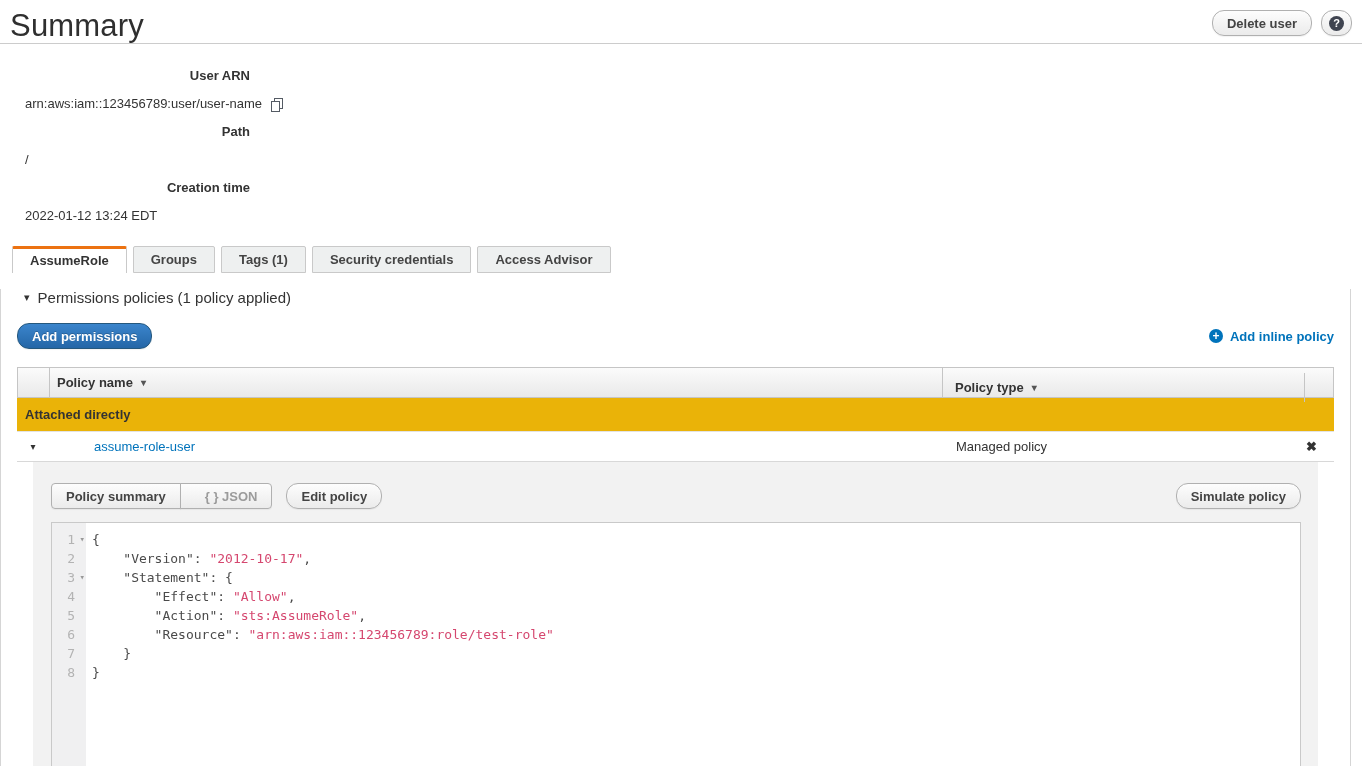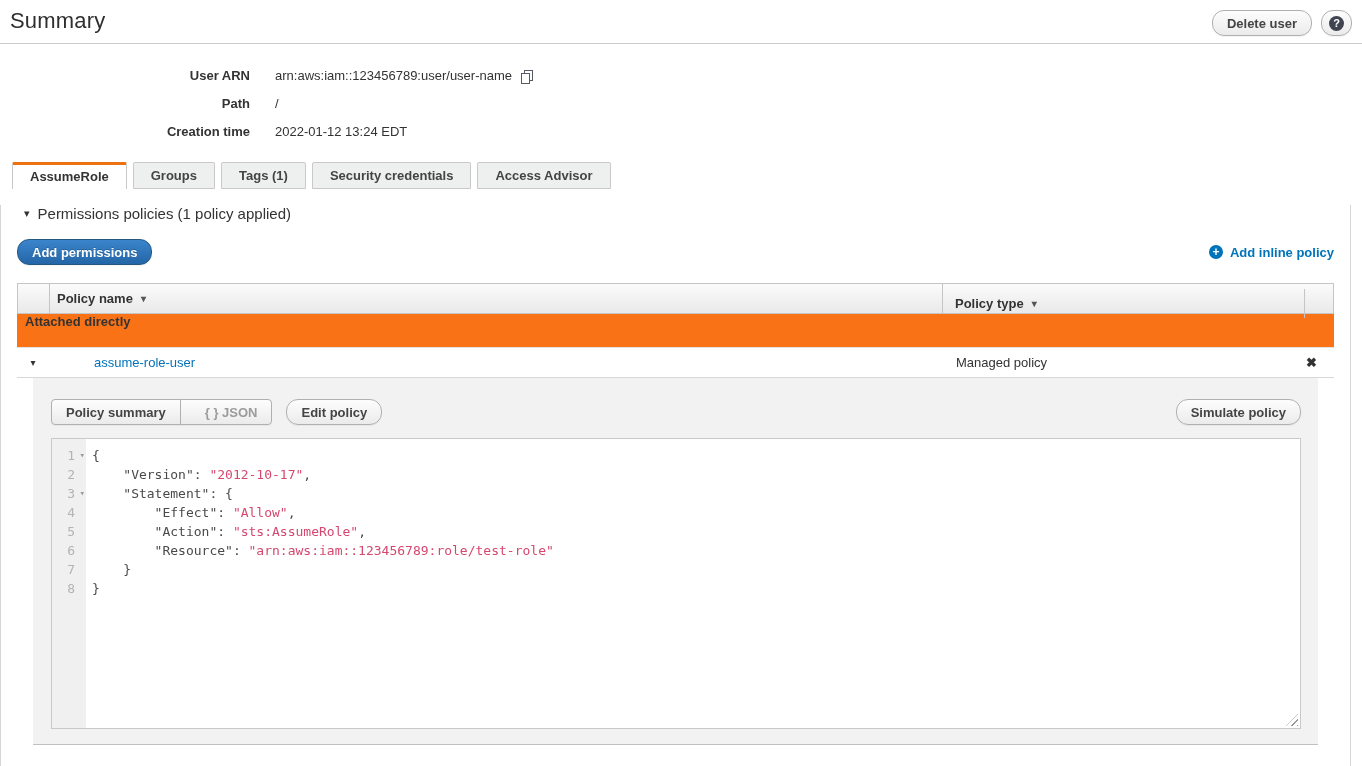--- a/index.html
+++ b/index.html
@@ -2,35 +2,35 @@
 <html><head>
 <meta charset="utf-8">
 <style>
   * { box-sizing: border-box; margin: 0; padding: 0; }
   html,body { width: 1362px; height: 766px; background: #fff; overflow: hidden;
     font-family: "Liberation Sans", sans-serif; font-size: 13px; color: #333; }
 
   
   .page-header { display: flex; justify-content: space-between; align-items: flex-start;
     padding: 8px 10px 9px 10px; border-bottom: 1px solid #ccc; height: 44px; }
-  .page-title { font-size: 22px; font-weight: 500; color: #2f2f2f; letter-spacing: 0.2px; }
+  .page-title { font-size: 31px; font-weight: 500; color: #2f2f2f; letter-spacing: 0.2px; }
   .header-actions { display: flex; gap: 9px; margin-top: 2px; }
 
   .btn { display: inline-flex; align-items: center; justify-content: center;
     background: linear-gradient(#fdfdfd, #ebebeb); border: 1px solid #b0b0b0;
     border-radius: 12px; font-weight: bold; font-size: 13px; color: #444;
     padding: 0 14px; height: 26px; cursor: pointer; white-space: nowrap;
     box-shadow: 0 1px 1px rgba(0,0,0,0.05); }
   .btn-help { width: 31px; padding: 0; }
   .qmark { width: 15px; height: 15px; border-radius: 50%; background: #3f4450; color: #fff;
     font-size: 11px; font-weight: bold; display: inline-flex; align-items: center; justify-content: center; }
 
   
   .details { margin-top: 18px; }
-  .detail-row { display: flex; line-height: 28px; }
+  .detail-row { display: flex; line-height: 28px; flex-direction: column; }
   .detail-label { width: 250px; text-align: right; font-weight: bold; color: #333; }
   .detail-value { margin-left: 25px; color: #333; display: flex; align-items: center; gap: 7px; }
   .copy-icon { display: inline-flex; cursor: pointer; margin-top: 1px; }
 
   
   .tabs-row { display: flex; align-items: flex-end; padding-left: 12px; margin-top: 16px; gap: 6px; }
   .tab { height: 27px; line-height: 25px; padding: 0 17px; background: #eef0f0;
     border: 1px solid #c9c9c9; border-radius: 2px 2px 0 0; font-weight: bold; color: #444;
     cursor: pointer; white-space: nowrap; }
   .tab.active { background: #fff; border-top: 3px solid #ec7211; border-bottom: none;
@@ -58,21 +58,21 @@
   .policy-table { margin: 18px 16px 0 16px; }
   .thead { display: flex; height: 31px; align-items: center;
     background: linear-gradient(#fbfbfb, #e9e9e9); border: 1px solid #c5c5c5; }
   .th { font-weight: bold; color: #333; display: flex; align-items: center; gap: 8px; height: 100%; }
   .col-exp { width: 32px; flex: none; border-right: 1px solid #c5c5c5; }
   .col-name { flex: 1; padding-left: 7px; border-right: 1px solid #c5c5c5; }
   .col-type { width: 362px; flex: none; padding-left: 12px; border-right: 1px solid #c5c5c5; margin-top: 10px; }
   .col-action { width: 28px; flex: none; }
   .sort-caret { font-size: 10px; color: #555; }
 
-  .group-row { height: 34px; display: flex; background: #f97316;
+  .group-row { height: 34px; display: flex; align-items: center; background: #eab308;
     border-bottom: 1px solid #e3e3e3; font-weight: bold; padding-left: 8px; }
   .policy-row { height: 30px; display: flex; align-items: center; background: #fff;
     border-bottom: 1px solid #d8d8d8; }
   .policy-row .cell-exp { width: 32px; flex: none; text-align: center; cursor: pointer;
     font-size: 10px; color: #333; }
   .policy-row .cell-name { flex: 1; padding-left: 45px; }
   .policy-row .cell-type { width: 362px; flex: none; padding-left: 12px; }
   .policy-row .cell-action { width: 28px; flex: none; text-align: left; }
   .policy-link { color: #0073bb; cursor: pointer; text-decoration: none; }
   .remove-x { font-size: 13px; font-weight: bold; color: #333; cursor: pointer; }

